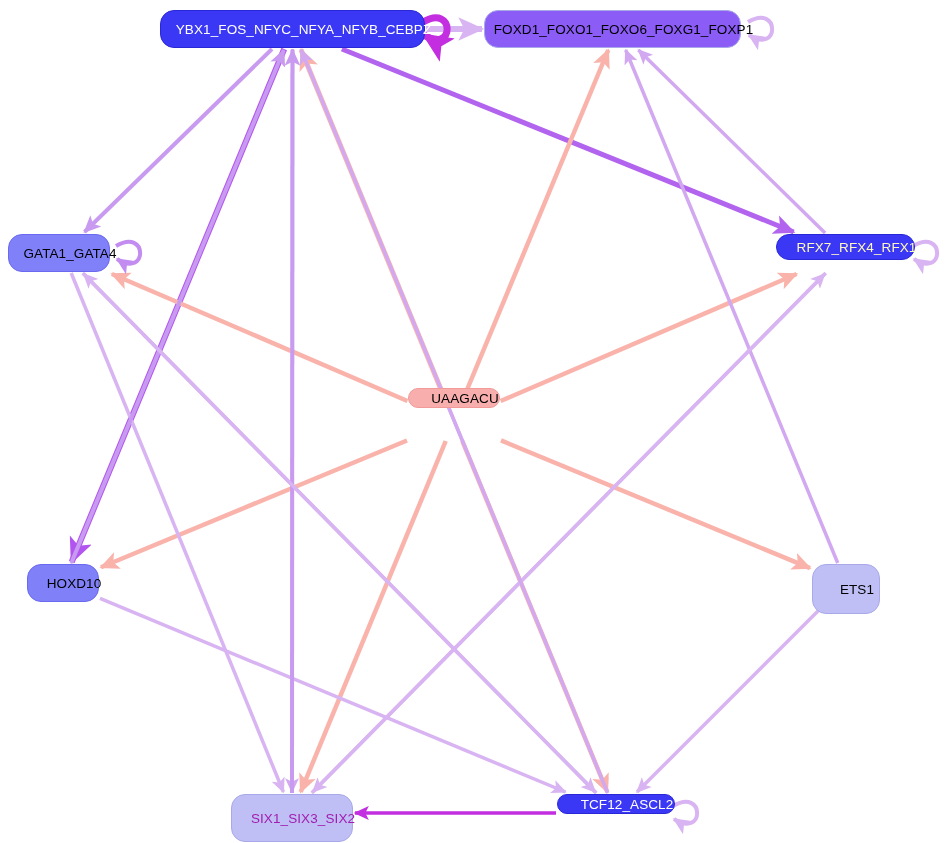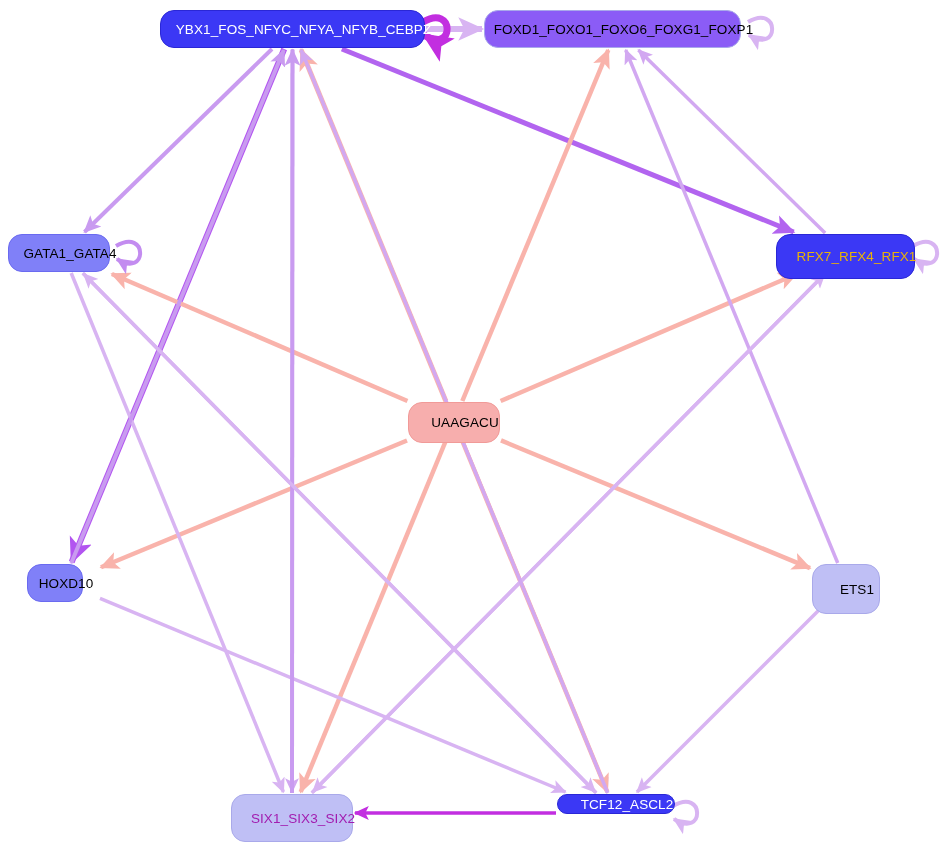--- a/index.html
+++ b/index.html
@@ -104,27 +104,27 @@
     </svg>
 <div class="node" style="left: 160px; top: 10px; width: 265px; height: 38px; background: rgb(59, 56, 245); border: 1.5px solid rgb(42, 39, 214); color: rgb(255, 255, 255);">
       <span class="node-label">YBX1_FOS_NFYC_NFYA_NFYB_CEBPZ</span>
     </div>
     <div class="node" style="left: 484px; top: 10px; width: 257px; height: 38px; background: #8b5cf6; border: 1.5px solid rgb(169, 169, 234); color: rgb(0, 0, 0);">
       <span class="node-label">FOXD1_FOXO1_FOXO6_FOXG1_FOXP1</span>
     </div>
     <div class="node" style="left: 8px; top: 234px; width: 102px; height: 38px; background: rgb(128, 128, 248); border: 1.5px solid rgb(106, 106, 240); color: rgb(0, 0, 0);">
       <span class="node-label">GATA1_GATA4</span>
     </div>
-    <div class="node" style="left: 776px; top: 234px; width: 139px; height: 45px; background: rgb(59, 56, 245); border: 1.5px solid rgb(42, 39, 214); color: #eab308;">
+    <div class="node" style="left: 776px; top: 234px; width: 139px; height: 26px; background: rgb(59, 56, 245); border: 1.5px solid rgb(42, 39, 214); color: #fef9c3;">
       <span class="node-label">RFX7_RFX4_RFX1</span>
     </div>
-    <div class="node" style="left: 408px; top: 402px; width: 92px; height: 41px; background: rgb(247, 174, 173); border: 1.5px solid rgb(241, 154, 152); color: rgb(0, 0, 0); justify-content: center;">
+    <div class="node" style="left: 408px; top: 388px; width: 92px; height: 20px; background: rgb(247, 174, 173); border: 1.5px solid rgb(241, 154, 152); color: rgb(0, 0, 0); justify-content: center;">
       <span class="node-label">UAAGACU</span>
     </div>
-    <div class="node" style="left: 27px; top: 564px; width: 56px; height: 38px; background: rgb(128, 128, 248); border: 1.5px solid rgb(106, 106, 240); color: rgb(0, 0, 0);">
+    <div class="node" style="left: 27px; top: 564px; width: 72px; height: 38px; background: rgb(128, 128, 248); border: 1.5px solid rgb(106, 106, 240); color: rgb(0, 0, 0);">
       <span class="node-label">HOXD10</span>
     </div>
     <div class="node" style="left: 812px; top: 564px; width: 68px; height: 50px; background: rgb(191, 191, 245); border: 1.5px solid rgb(169, 169, 234); color: rgb(0, 0, 0);">
       <span class="node-label">ETS1</span>
     </div>
     <div class="node" style="left: 231px; top: 794px; width: 122px; height: 48px; background: rgb(191, 191, 245); border: 1.5px solid rgb(169, 169, 234); color: #a21caf;">
       <span class="node-label">SIX1_SIX3_SIX2</span>
     </div>
     <div class="node" style="left: 557px; top: 794px; width: 118px; height: 20px; background: rgb(59, 56, 245); border: 1.5px solid rgb(42, 39, 214); color: rgb(255, 255, 255); align-items: center;">
       <span class="node-label">TCF12_ASCL2</span>

